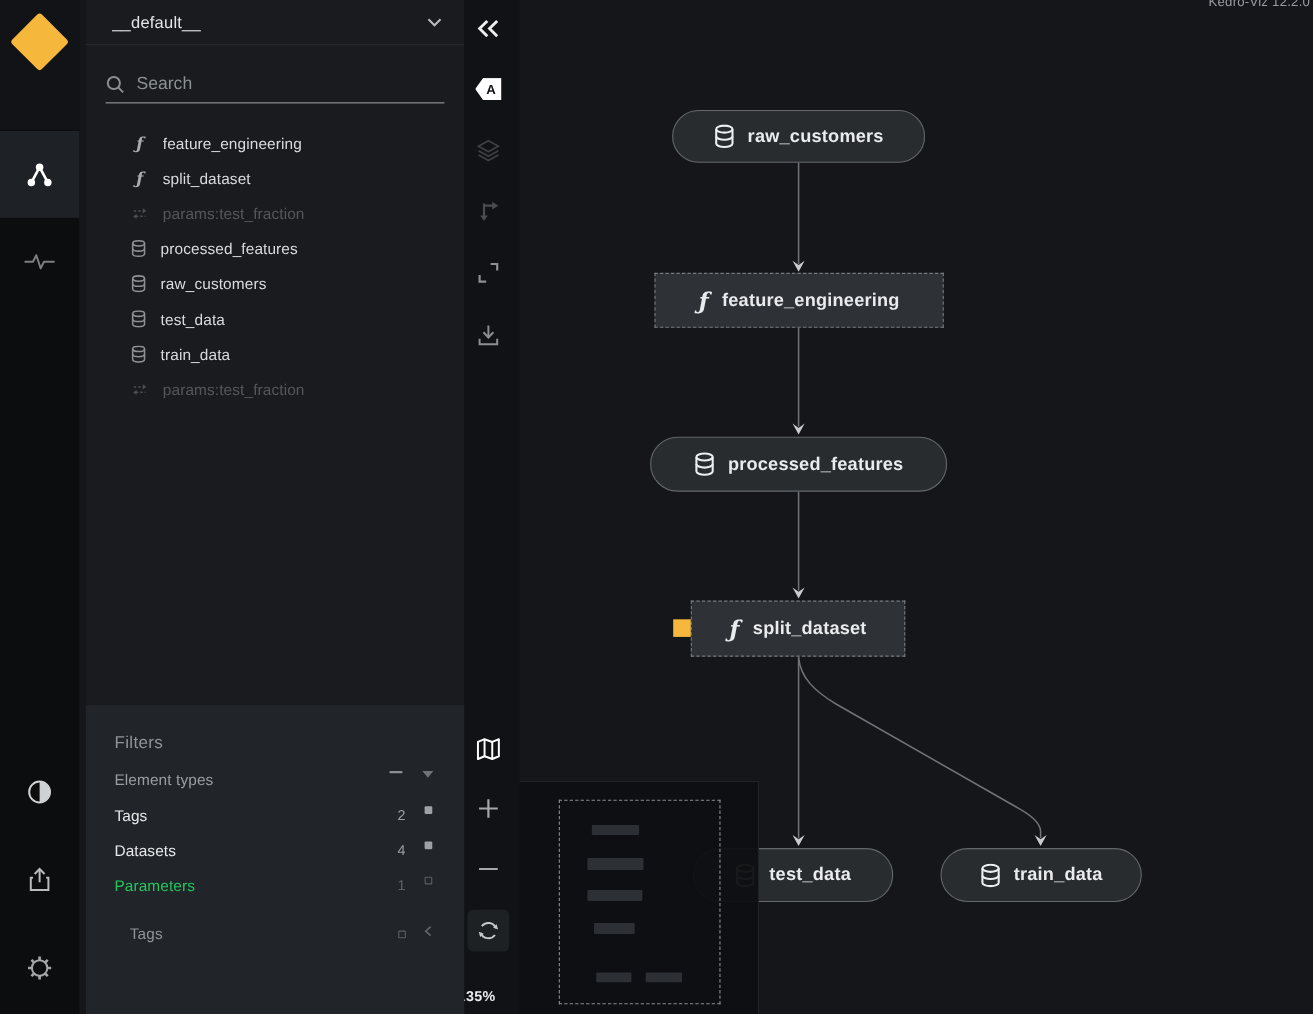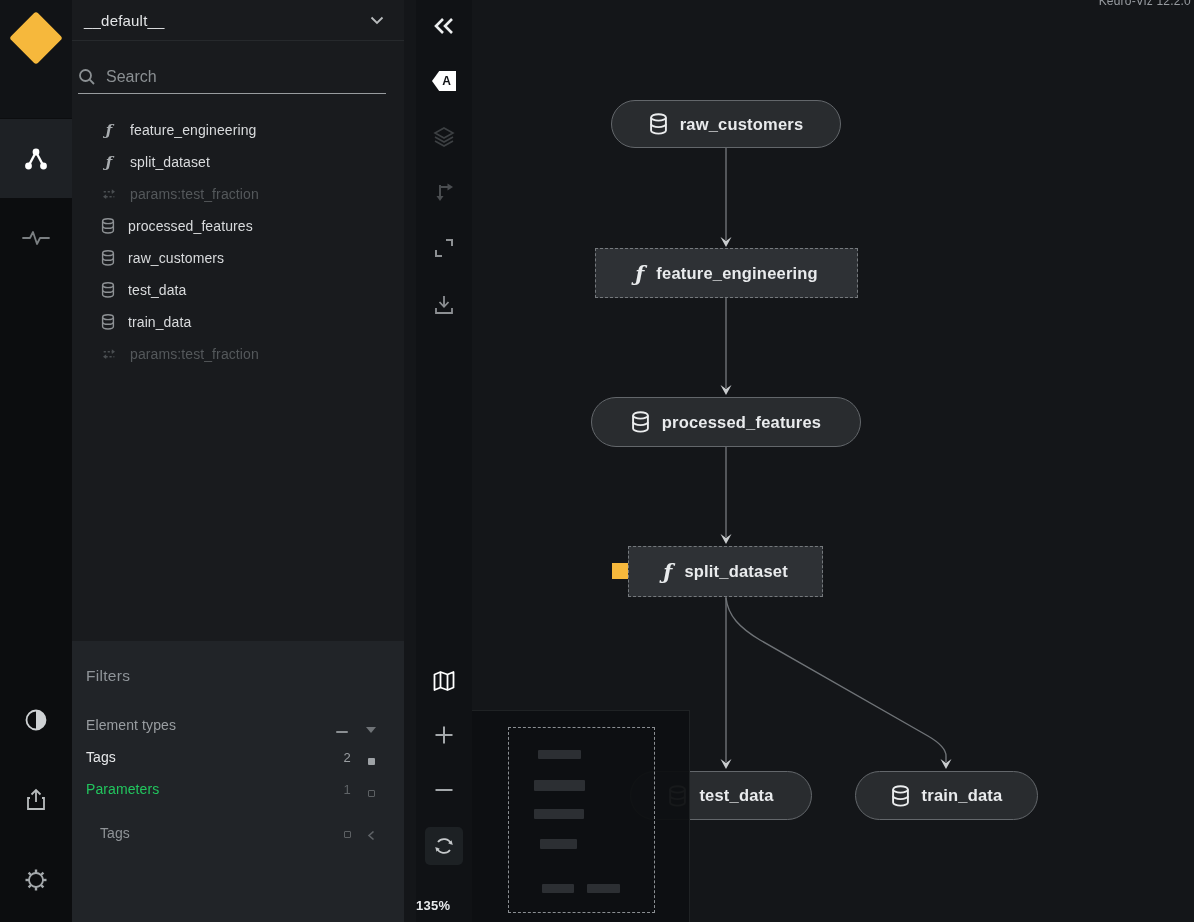--- a/index.html
+++ b/index.html
@@ -9,35 +9,35 @@
     background:#141619; font-family:"Liberation Sans", sans-serif;
     -webkit-font-smoothing:antialiased;
   }
   
   .leftbar { position:absolute; left:0; top:0; width:72px; height:922px; background:#0c0d0f; z-index:20; }
   .leftbar-top { position:absolute; left:0; top:0; width:72px; height:118px; background:#111316; }
   .logo { position:absolute; left:17px; top:19px; width:38px; height:38px; transform:rotate(45deg); border-radius:3px; }
   .nav-active { position:absolute; left:0; top:119px; width:72px; height:79px; background:#1e2125; }
   .leftbar .icon-btn { position:absolute; left:0; width:72px; height:48px; display:flex; align-items:center; justify-content:center; cursor:pointer; }
   
-  .sidebar { position:absolute; left:60px; top:0; width:344px; height:922px; background:#191b1e; z-index:19;text-decoration:underline; }
+  .sidebar { position:absolute; left:78px; top:0; width:344px; height:922px; background:#191b1e; z-index:19;text-decoration:underline; }
   .pipeline-header { position:absolute; left:0; top:0; width:344px; height:41px; border-bottom:1px solid #26292c; display:flex; align-items:center; padding:0 20px 0 24px; }
   .pipeline-header .label { color:#e3e5e7; font-size:15px; letter-spacing:.2px; flex:1; }
   .search-row { position:absolute; left:18px; top:60px; width:308px; height:34px; border-bottom:1px solid #989c9f; display:flex; align-items:center; gap:10px; }
   .search-row input { background:transparent; border:none; outline:none; color:#dfe1e3; font-size:16px; font-family:"Liberation Sans",sans-serif; width:250px; }
   .search-row input::placeholder { color:#8b9093; }
   .node-list { position:absolute; left:0; top:114px; width:344px; list-style:none; }
   .node-list li { height:32px; display:flex; align-items:center; padding-left:41px; gap:13px; cursor:pointer; }
   .node-list .lbl { color:#d9dbdd; font-size:14px; letter-spacing:.1px; }
   .node-list li.dim .lbl { color:#54585b; }
   .fn-glyph { font-family:"DejaVu Serif", serif; font-style:italic; font-weight:600; color:#a9adb0; font-size:15px; width:16px; text-align:center; }
   
   .filters { position:absolute; left:0; top:641px; width:344px; height:281px; background:#212428; }
   .filters-title { color:#8f9499; font-size:15.5px; letter-spacing:.3px; padding:26px 16px 0 26px; }
-  .f-row { display:flex; align-items:flex-end; height:32px; padding:0 20px 0 26px; cursor:pointer; }
+  .f-row { display:flex; align-items:flex-start; height:32px; padding:0 20px 0 26px; cursor:pointer; }
   .f-row .f-label { font-size:14px; letter-spacing:.1px; }
   .f-spacer { flex:1; }
   .f-count { width:22px; text-align:center; color:#9b9fa3; font-size:13px; }
   .f-ind { width:26px; display:flex; justify-content:center; align-items:center; }
   .sq { width:7px; height:7px; background:#9ea2a6; border-radius:1px; }
   .sq.hollow { background:transparent; border:1.5px solid #5c6063; }
   .tri-down { width:0; height:0; border-left:5px solid transparent; border-right:5px solid transparent; border-top:6px solid #6f7377; }
   .minus-glyph { display:block; width:12px; height:2px; background:#8b8f93; border-radius:1px; }
   
   .toolstrip { position:absolute; left:416px; top:0; width:56px; height:922px; background:#101215; z-index:18; }
@@ -211,20 +211,28 @@
 
       <div class="f-row">
         <span class="f-label" style="color:#e6e8ea;">Tags</span>
         <span class="f-spacer"></span>
         <span class="f-count">2</span>
         <span class="f-ind">
             <span class="sq"></span>
           </span>
       </div>
 
+      <div class="f-row">
+        <span class="f-label" style="color:#e6e8ea;">Datasets</span>
+        <span class="f-spacer"></span>
+        <span class="f-count">4</span>
+        <span class="f-ind">
+            <span class="sq"></span>
+          </span>
+      </div>
 
       <div class="f-row">
         <span class="f-label" style="color:#22c55e;">Parameters</span>
         <span class="f-spacer"></span>
         <span class="f-count" style="color:#5f6367;">1</span>
         <span class="f-ind">
             <span class="sq hollow"></span>
           </span>
       </div>
 

